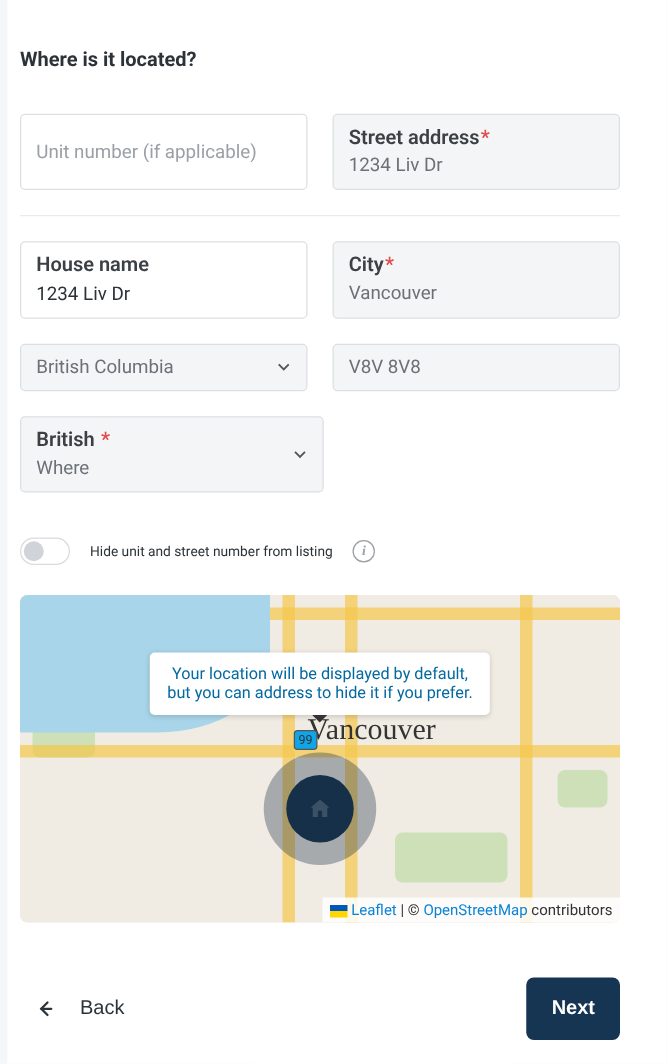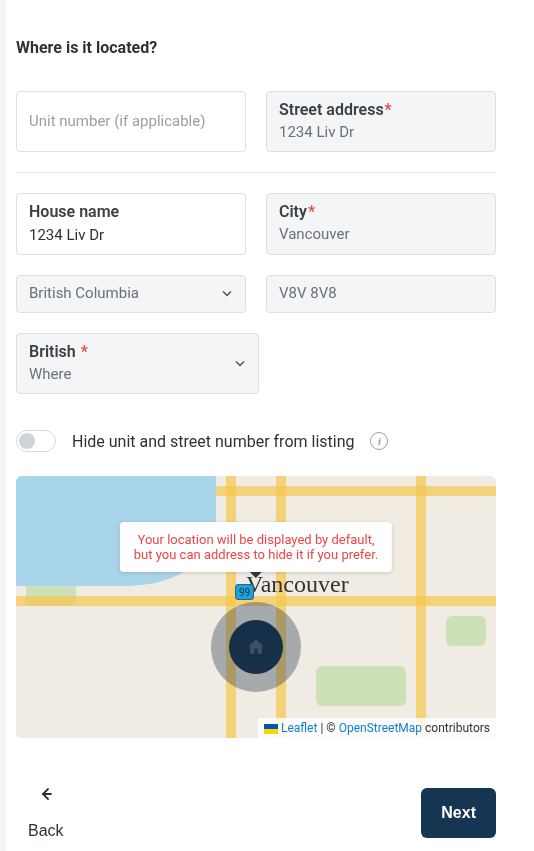--- a/index.html
+++ b/index.html
@@ -15,40 +15,40 @@
 .field-label .req { color: #e04c4c; margin-left: 1px; }
 .field-input { border: none; outline: none; background: transparent; font-size: 15px; color: #2c3338; width: 100%; font-family: inherit; }
 .field-input::placeholder { color: #9aa0a6; }
 .field-value { font-size: 15px; color: #6b7177; }
 .field.unit { display:flex; align-items:center; min-height:58px; }
 .field.unit .field-input::placeholder { color:#9aa0a6; font-size:15px;}
 .chev { position:absolute; right:12px; top:50%; transform:translateY(-50%); color:#555; pointer-events:none; }
 .toggle-row { display:flex; align-items:center; gap:16px; margin: 36px 0 24px 0; }
 .toggle { width:40px; height:22px; border-radius:12px; background:#fff; border:1px solid #d8dbdf; position:relative; cursor:pointer; }
 .toggle .knob { position:absolute; left:2px; top:2px; width:16px; height:16px; border-radius:50%; background:#d0d4d8; }
-.toggle-label { font-size:16px; color:#2c3338; }
+.toggle-label { font-size:11px; color:#2c3338; }
 .info-icon { width:18px; height:18px; border:1.5px solid #9aa0a6; border-radius:50%; display:flex; align-items:center; justify-content:center; font-size:11px; color:#9aa0a6; font-weight:600; font-style:italic; font-family:serif; }
 .map-wrap { border-radius:6px; overflow:hidden; position:relative; height:262px; background:#ece9e2; }
 .map-bg { position:absolute; inset:0; }
 .water { position:absolute; left:0; top:0; width:200px; height:110px; background:#a9d5ea; border-bottom-right-radius:90px 60px; }
 .land { position:absolute; inset:0; background:#f0ece4; }
 .road-y { position:absolute; width:10px; top:0; bottom:0; background:#f3c84b; opacity:0.7; }
 .road-x { position:absolute; height:10px; left:0; right:0; background:#f3c84b; opacity:0.7; }
 .park { position:absolute; background:#cde0b8; border-radius:6px; }
 .city-label { position:absolute; left:230px; top:95px; font-size:24px; color:#333; font-family:Georgia, serif; }
-.tooltip { position:absolute; left:50%; top:46px; transform:translateX(-50%); background:#fff; border-radius:4px; padding:10px 14px; font-size:13px; color:#ef4444; text-align:center; box-shadow:0 1px 4px rgba(0,0,0,0.15); white-space:nowrap; z-index:5;}
+.tooltip { position:absolute; left:50%; top:46px; transform:translateX(-50%); background:#fff; border-radius:4px; padding:10px 14px; font-size:13px; color:#0369a1; text-align:center; box-shadow:0 1px 4px rgba(0,0,0,0.15); white-space:nowrap; z-index:5;}
 .tooltip:after { content:""; position:absolute; left:50%; top:100%; transform:translateX(-50%); border:6px solid transparent; border-top-color:#333; }
 .pin-outer { position:absolute; left:50%; top:126px; transform:translateX(-50%); width:90px; height:90px; border-radius:50%; background:rgba(30,50,70,0.35); display:flex; align-items:center; justify-content:center; z-index:3;}
 .pin-inner { width:54px; height:54px; border-radius:50%; background:#16304a; display:flex; align-items:center; justify-content:center; }
 .home-svg { width:20px; height:20px; fill:#3d5164;}
 .attrib { position:absolute; right:0; bottom:0; background:rgba(255,255,255,0.85); font-size:12px; padding:3px 6px; color:#333; }
 .attrib a { color:#0b84d6; text-decoration:none; }
 .flag { display:inline-block; width:14px; height:10px; background:linear-gradient(to bottom,#0057b7 50%,#ffd700 50%); vertical-align:middle; margin-right:3px;}
 .footer { display:flex; justify-content:space-between; align-items:center; margin-top:44px; }
-.back-btn { display:flex; align-items:center; gap:20px; color:#2c3338; font-size:16px; cursor:pointer; background:none; border:none; padding:4px 12px;flex-direction:column; }
+.back-btn { display:flex; align-items:center; gap:20px; color:#2c3338; font-size:16px; cursor:pointer; background:none; border:none; padding:4px 12px; }
 .next-btn { background:#163553; color:#fff; border:none; border-radius:6px; padding:16px 20px; font-size:16px; font-weight:600; cursor:pointer; }
 .hwy-badge{position:absolute;left:219px;top:108px;width:19px;height:16px;background:#0ea5e9;border:1px solid #555;border-radius:3px;font-size:10px;display:flex;align-items:center;justify-content:center;color:#333;z-index:2;}
 </style>
 </head>
 <body>
 
 <div class="page">
   <div class="content">
     <h1 class="title">Where is it located?</h1>
 

